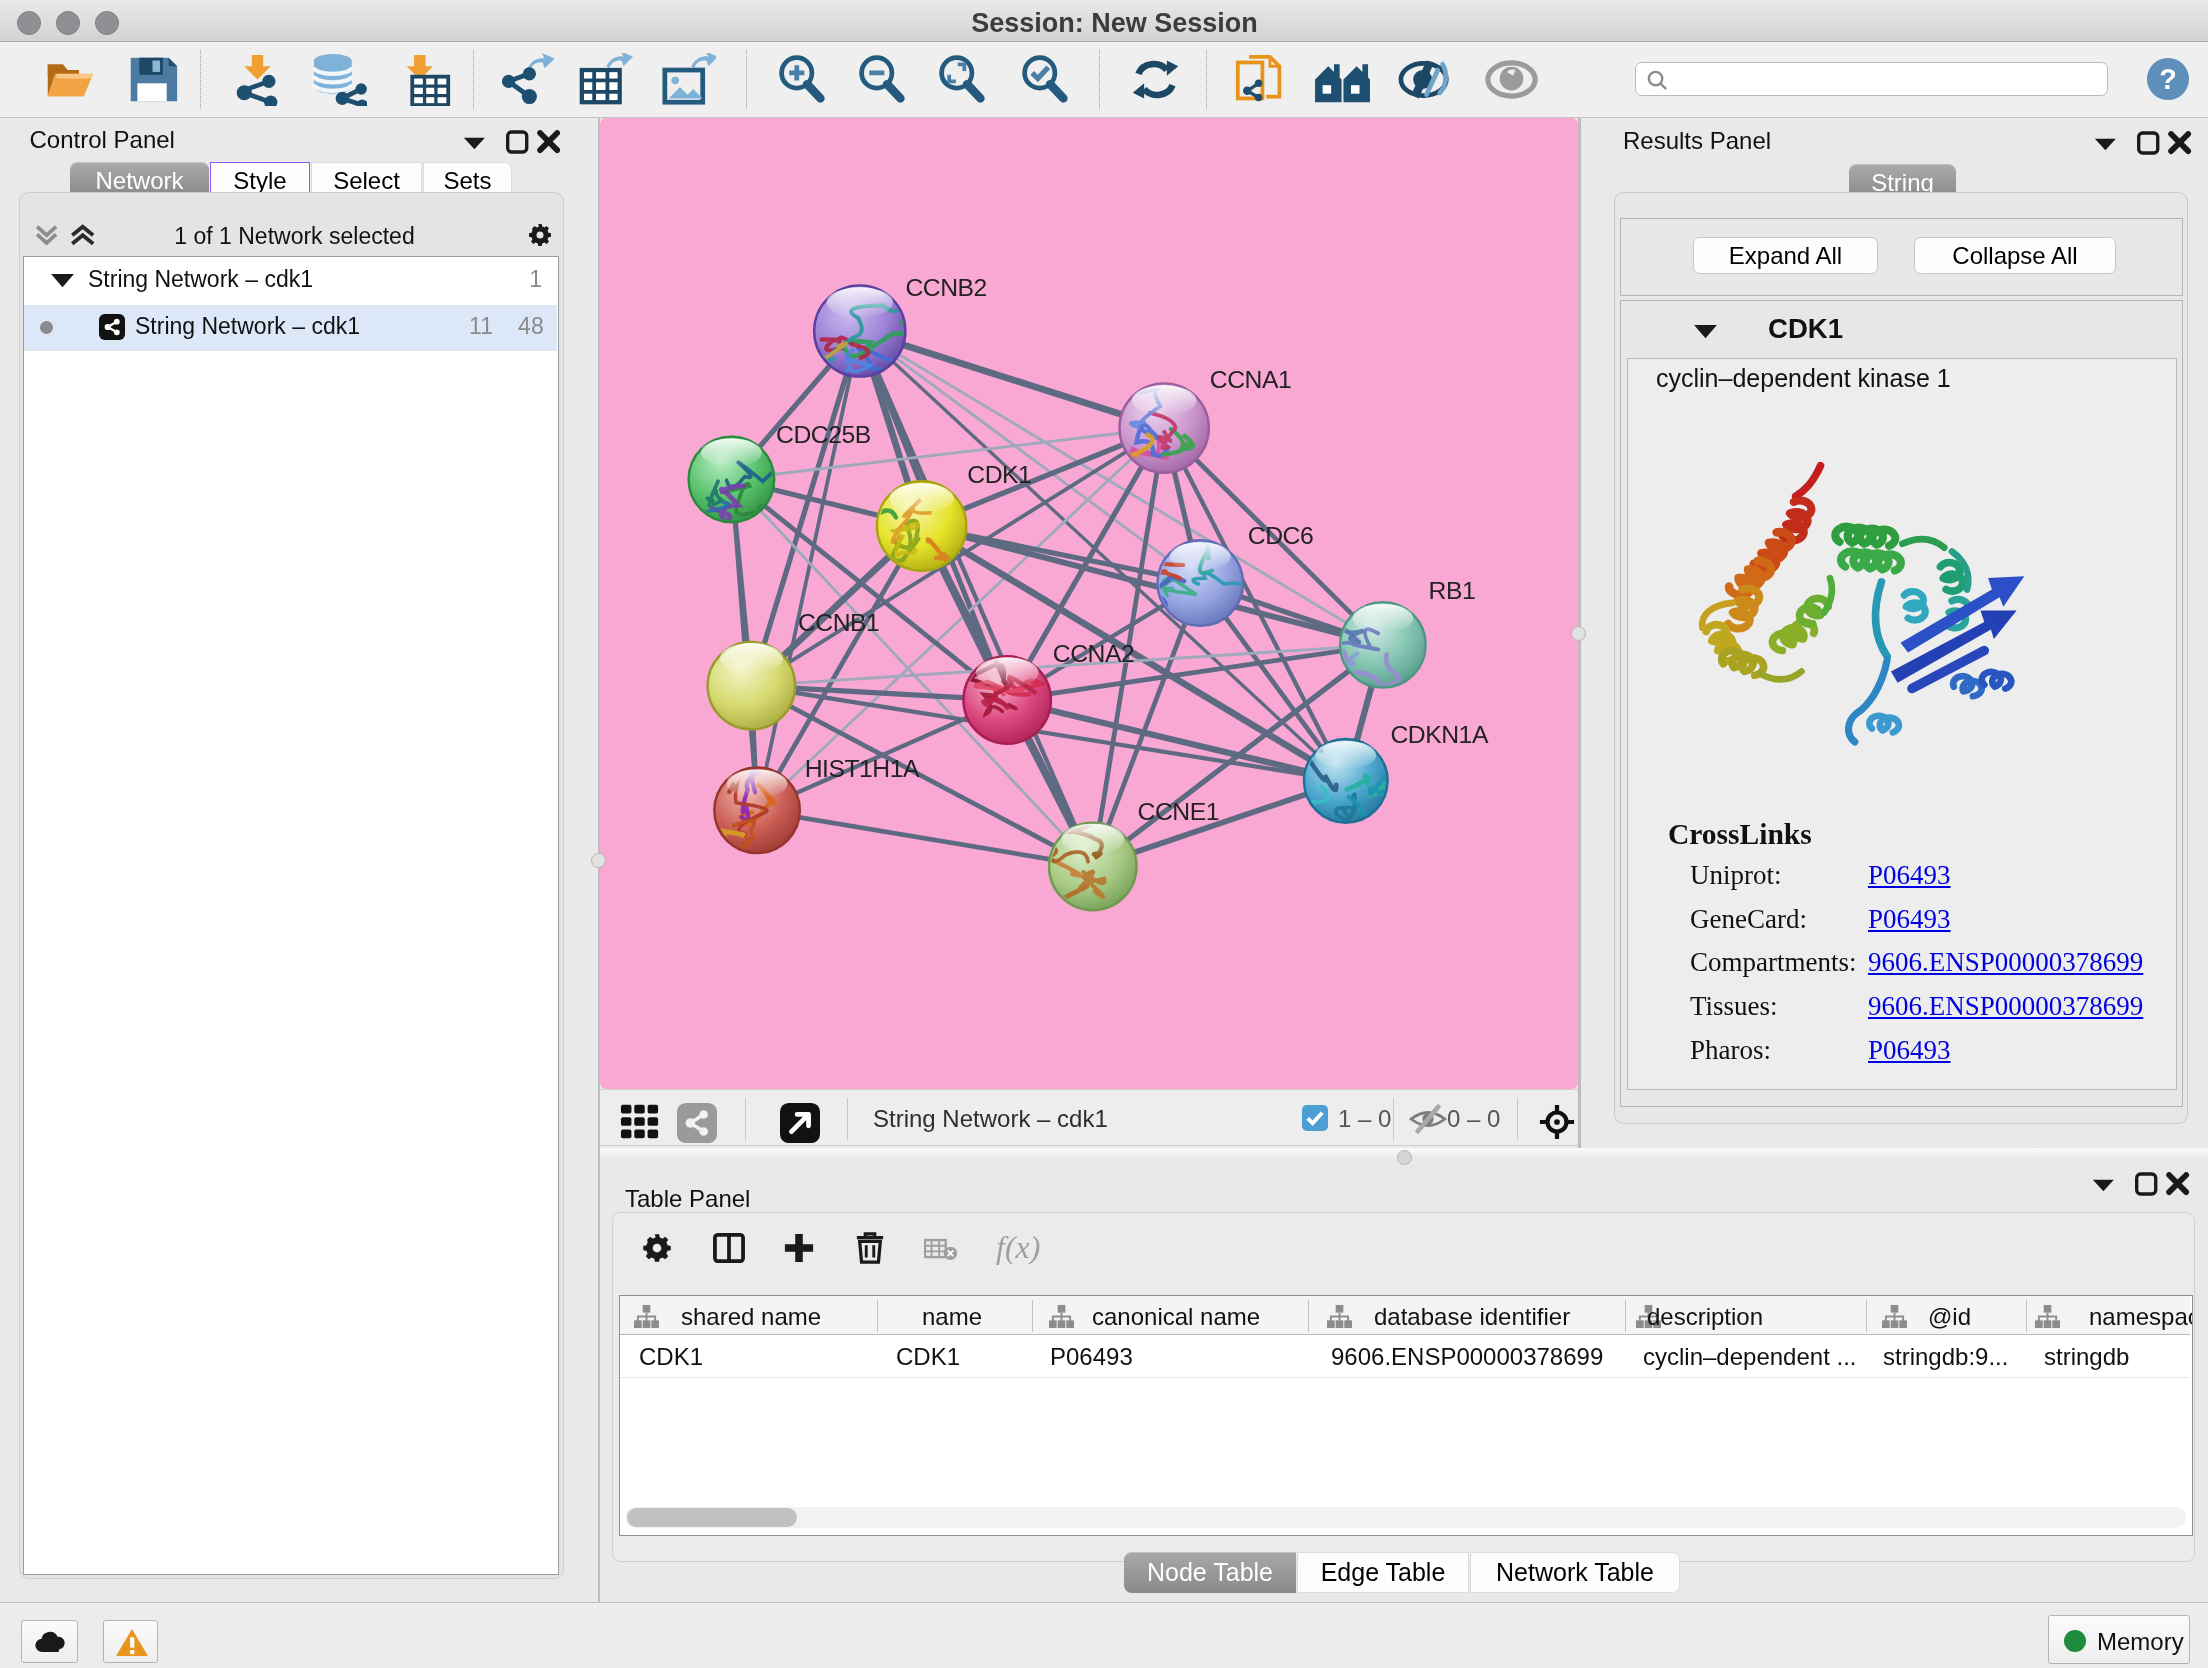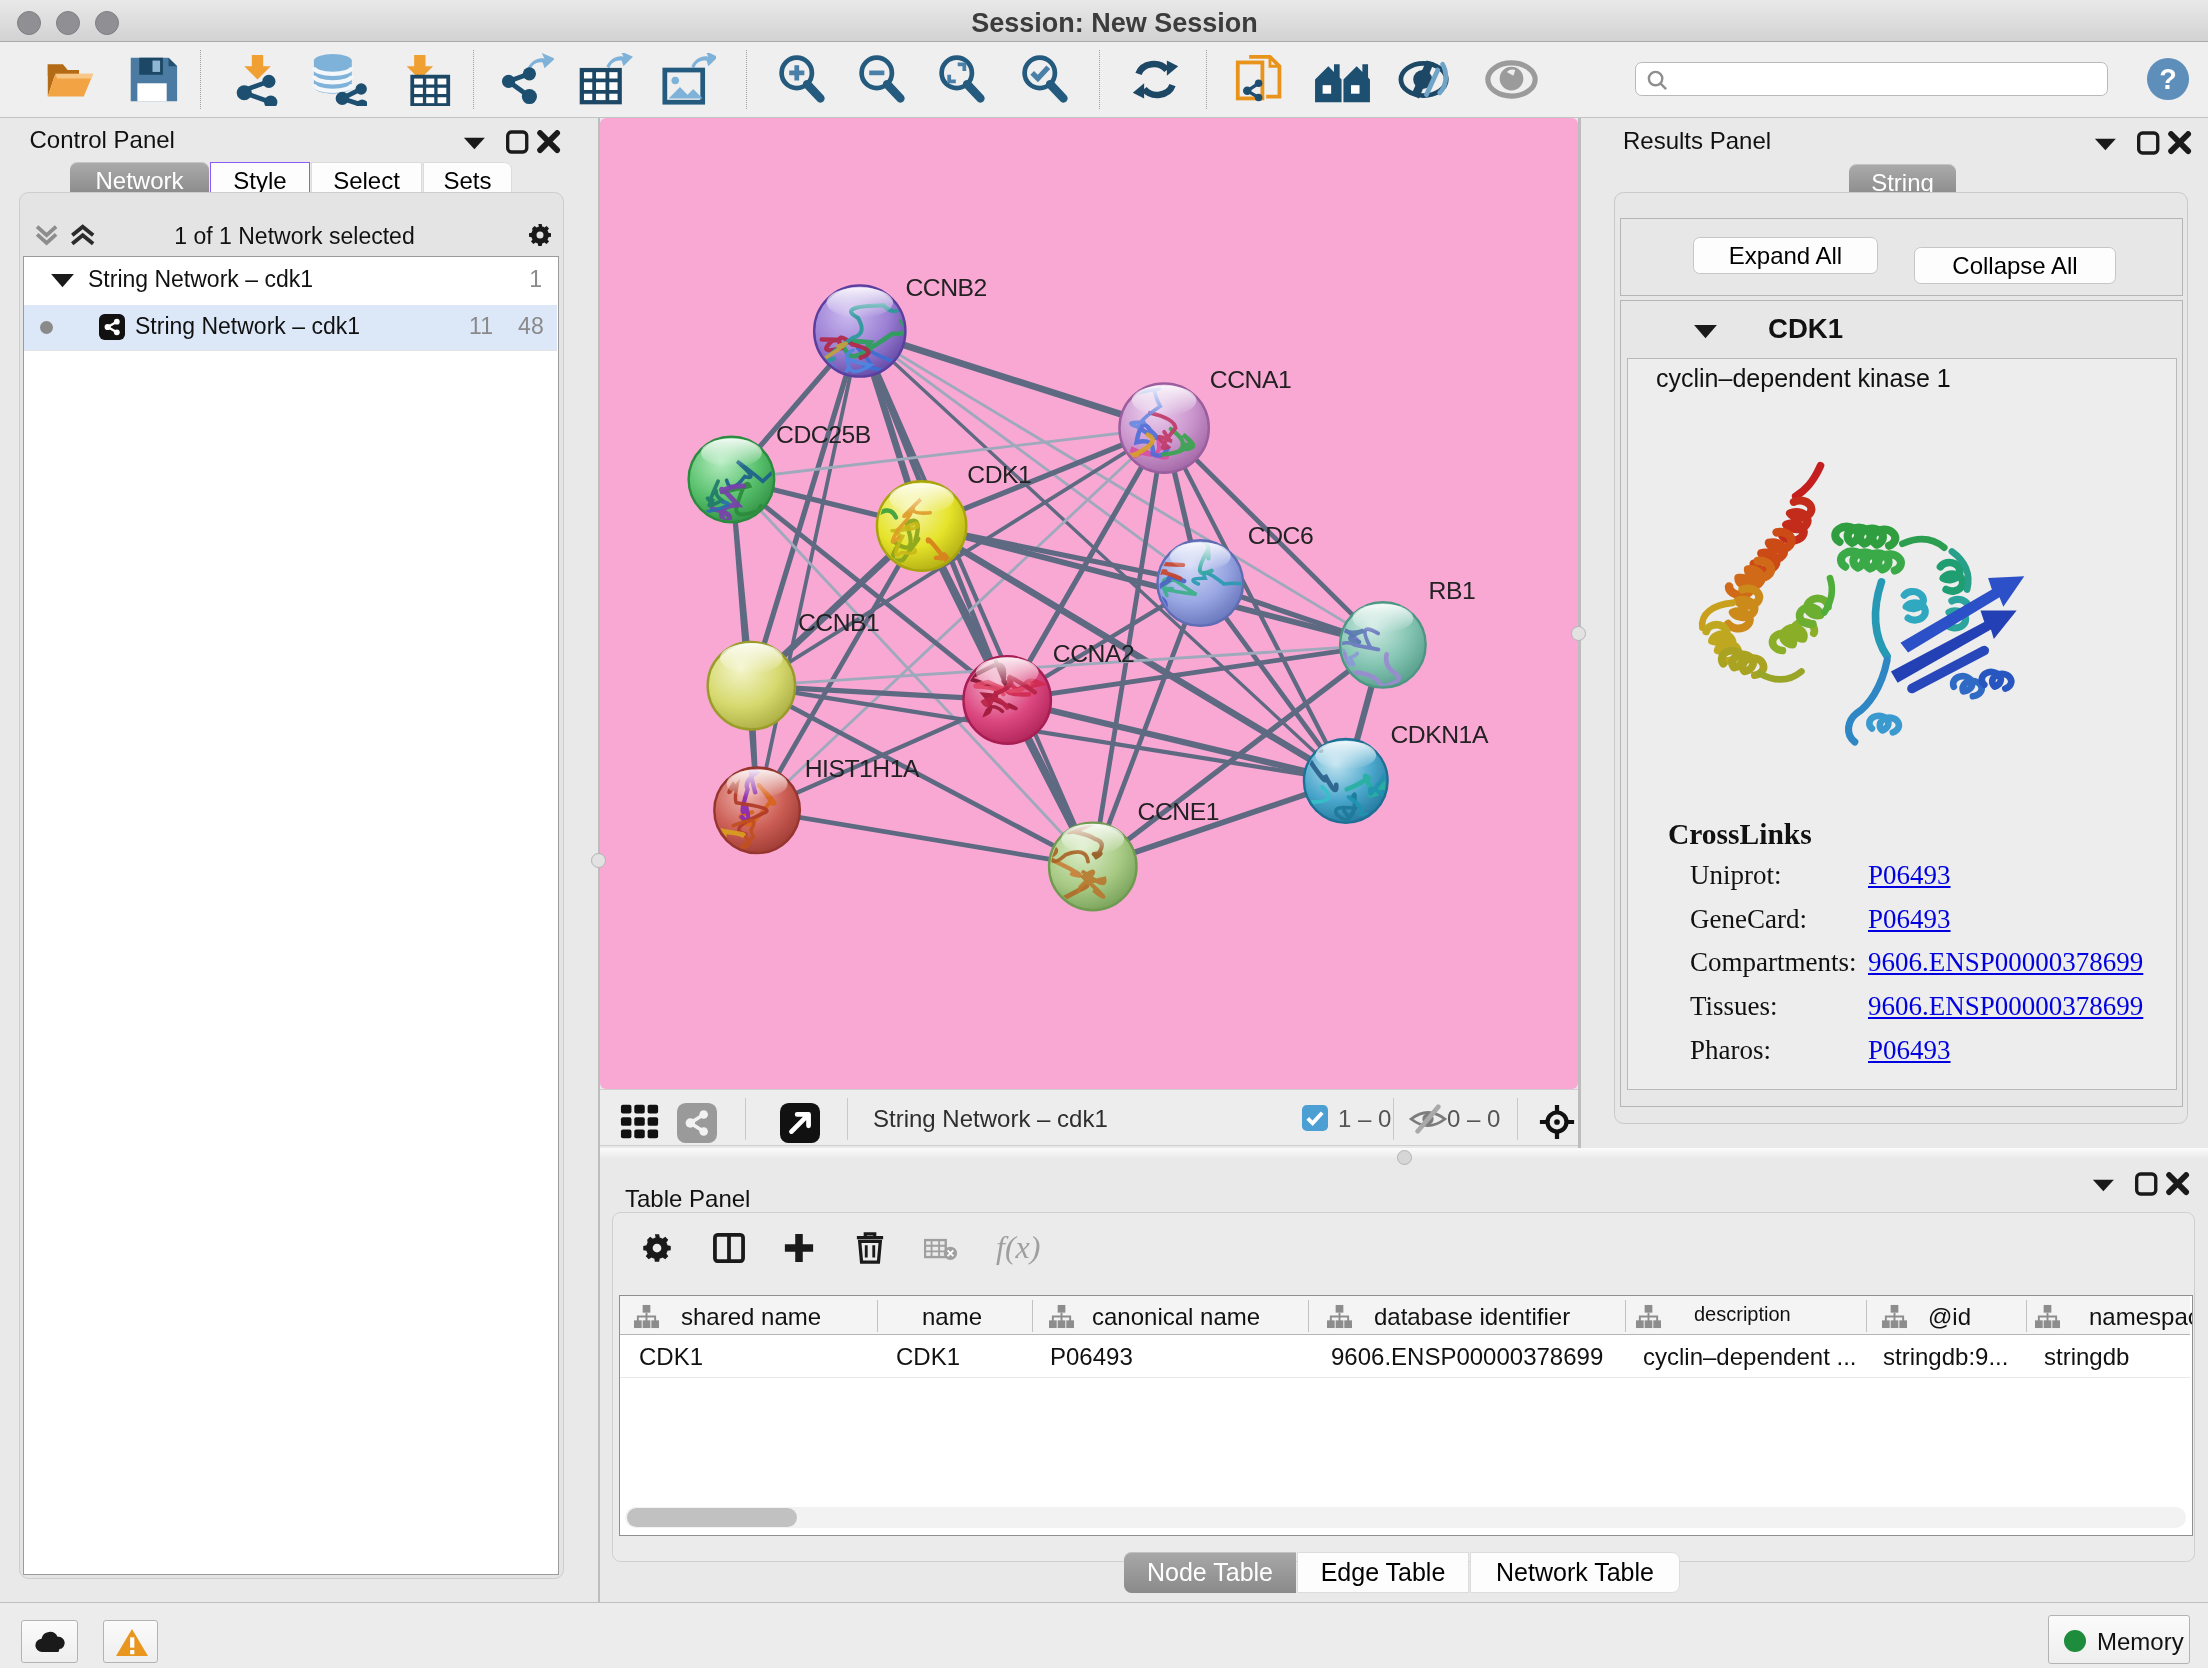--- a/index.html
+++ b/index.html
@@ -604,21 +604,21 @@
        background:linear-gradient(#ababab,#868686); color:#fff; font-size:24px; text-align:center; line-height:37px;
        box-shadow:inset 0 1px 0 rgba(255,255,255,.3);">String</div>
 
   <div style="position:absolute; left:33px; top:74px; width:574px; height:932px; background:#e7e7e7;
        border:1px solid #c9c9c9; border-radius:9.5px;"></div>
 
   <div style="position:absolute; left:39px; top:100px; width:563px; height:78px; border:1px solid #b5b5b5; background:#e7e7e7;"></div>
   <div style="position:absolute; left:112px; top:119px; width:185px; height:37px; background:#fdfdfd; border:1px solid #c6c6c6;
        border-radius:6.7px; font-size:24px; text-align:center; line-height:36px;">Expand All</div>
   <div style="position:absolute; left:333px; top:119px; width:202px; height:37px; background:#fdfdfd; border:1px solid #c6c6c6;
-       border-radius:6.7px; font-size:24px; text-align:center; line-height:36px;margin-top:10px;">Collapse All</div>
+       border-radius:6.7px; font-size:24px; text-align:center; line-height:36px;">Collapse All</div>
 
   <div style="position:absolute; left:39px; top:182px; width:563px; height:807px; border:1px solid #b5b5b5; background:#e7e7e7;"></div>
   <svg style="position:absolute; left:112px; top:205px;" width="25" height="19" viewBox="0 0 26 20">
     <path d="M1 2 l12 14 12-14 z" fill="#1a1a1a"></path>
   </svg>
   <div style="position:absolute; left:187px; top:195px; font-size:27.6px; font-weight:bold; color:#111;">CDK1</div>
 
   <div style="position:absolute; left:46px; top:240px; width:550px; height:732px; border:1px solid #b9b9b9; background:#ededed;"></div>
   <div style="position:absolute; left:75px; top:246px; font-size:25px; color:#111;">cyclin–dependent kinase 1</div>
 
@@ -764,21 +764,21 @@
           <rect x="1" y="17" width="8" height="8"></rect>
           <rect x="10" y="17" width="8" height="8"></rect>
           <rect x="19" y="17" width="8" height="8"></rect>
           <path d="M14 9 v4 M5 21 v-8 h18 v8 M14 13 v8" stroke="#8d8d8d" stroke-width="2" fill="none"></path>
         </g>
       </svg>
     <div style="position:absolute; left:61px; top:6.7px; font-size:24px; color:#111;">shared name</div>
     <div style="position:absolute; left:302px; top:6.7px; font-size:24px; color:#111;">name</div>
     <div style="position:absolute; left:472px; top:6.7px; font-size:24px; color:#111;">canonical name</div>
     <div style="position:absolute; left:754px; top:6.7px; font-size:24px; color:#111;">database identifier</div>
-    <div style="position:absolute; left:1074px; top:6.7px; font-size:20px; color:#111;">description</div>
+    <div style="position:absolute; left:1027px; top:6.7px; font-size:24px; color:#111;">description</div>
     <div style="position:absolute; left:1308px; top:6.7px; font-size:24px; color:#111;">@id</div>
     <div style="position:absolute; left:1469px; top:6.7px; font-size:24px; color:#111;">namespace</div>
 
     <div style="position:absolute; left:0; top:39px; width:1570px; height:43px; border-bottom:1px solid #e8e8e8; font-size:24px; color:#111;">
       <span style="position:absolute; left:19px; top:7.6px;">CDK1</span>
       <span style="position:absolute; left:276px; top:7.6px;">CDK1</span>
       <span style="position:absolute; left:430px; top:7.6px;">P06493</span>
       <span style="position:absolute; left:711px; top:7.6px;">9606.ENSP00000378699</span>
       <span style="position:absolute; left:1023px; top:7.6px;">cyclin–dependent ...</span>
       <span style="position:absolute; left:1263px; top:7.6px;">stringdb:9...</span>

